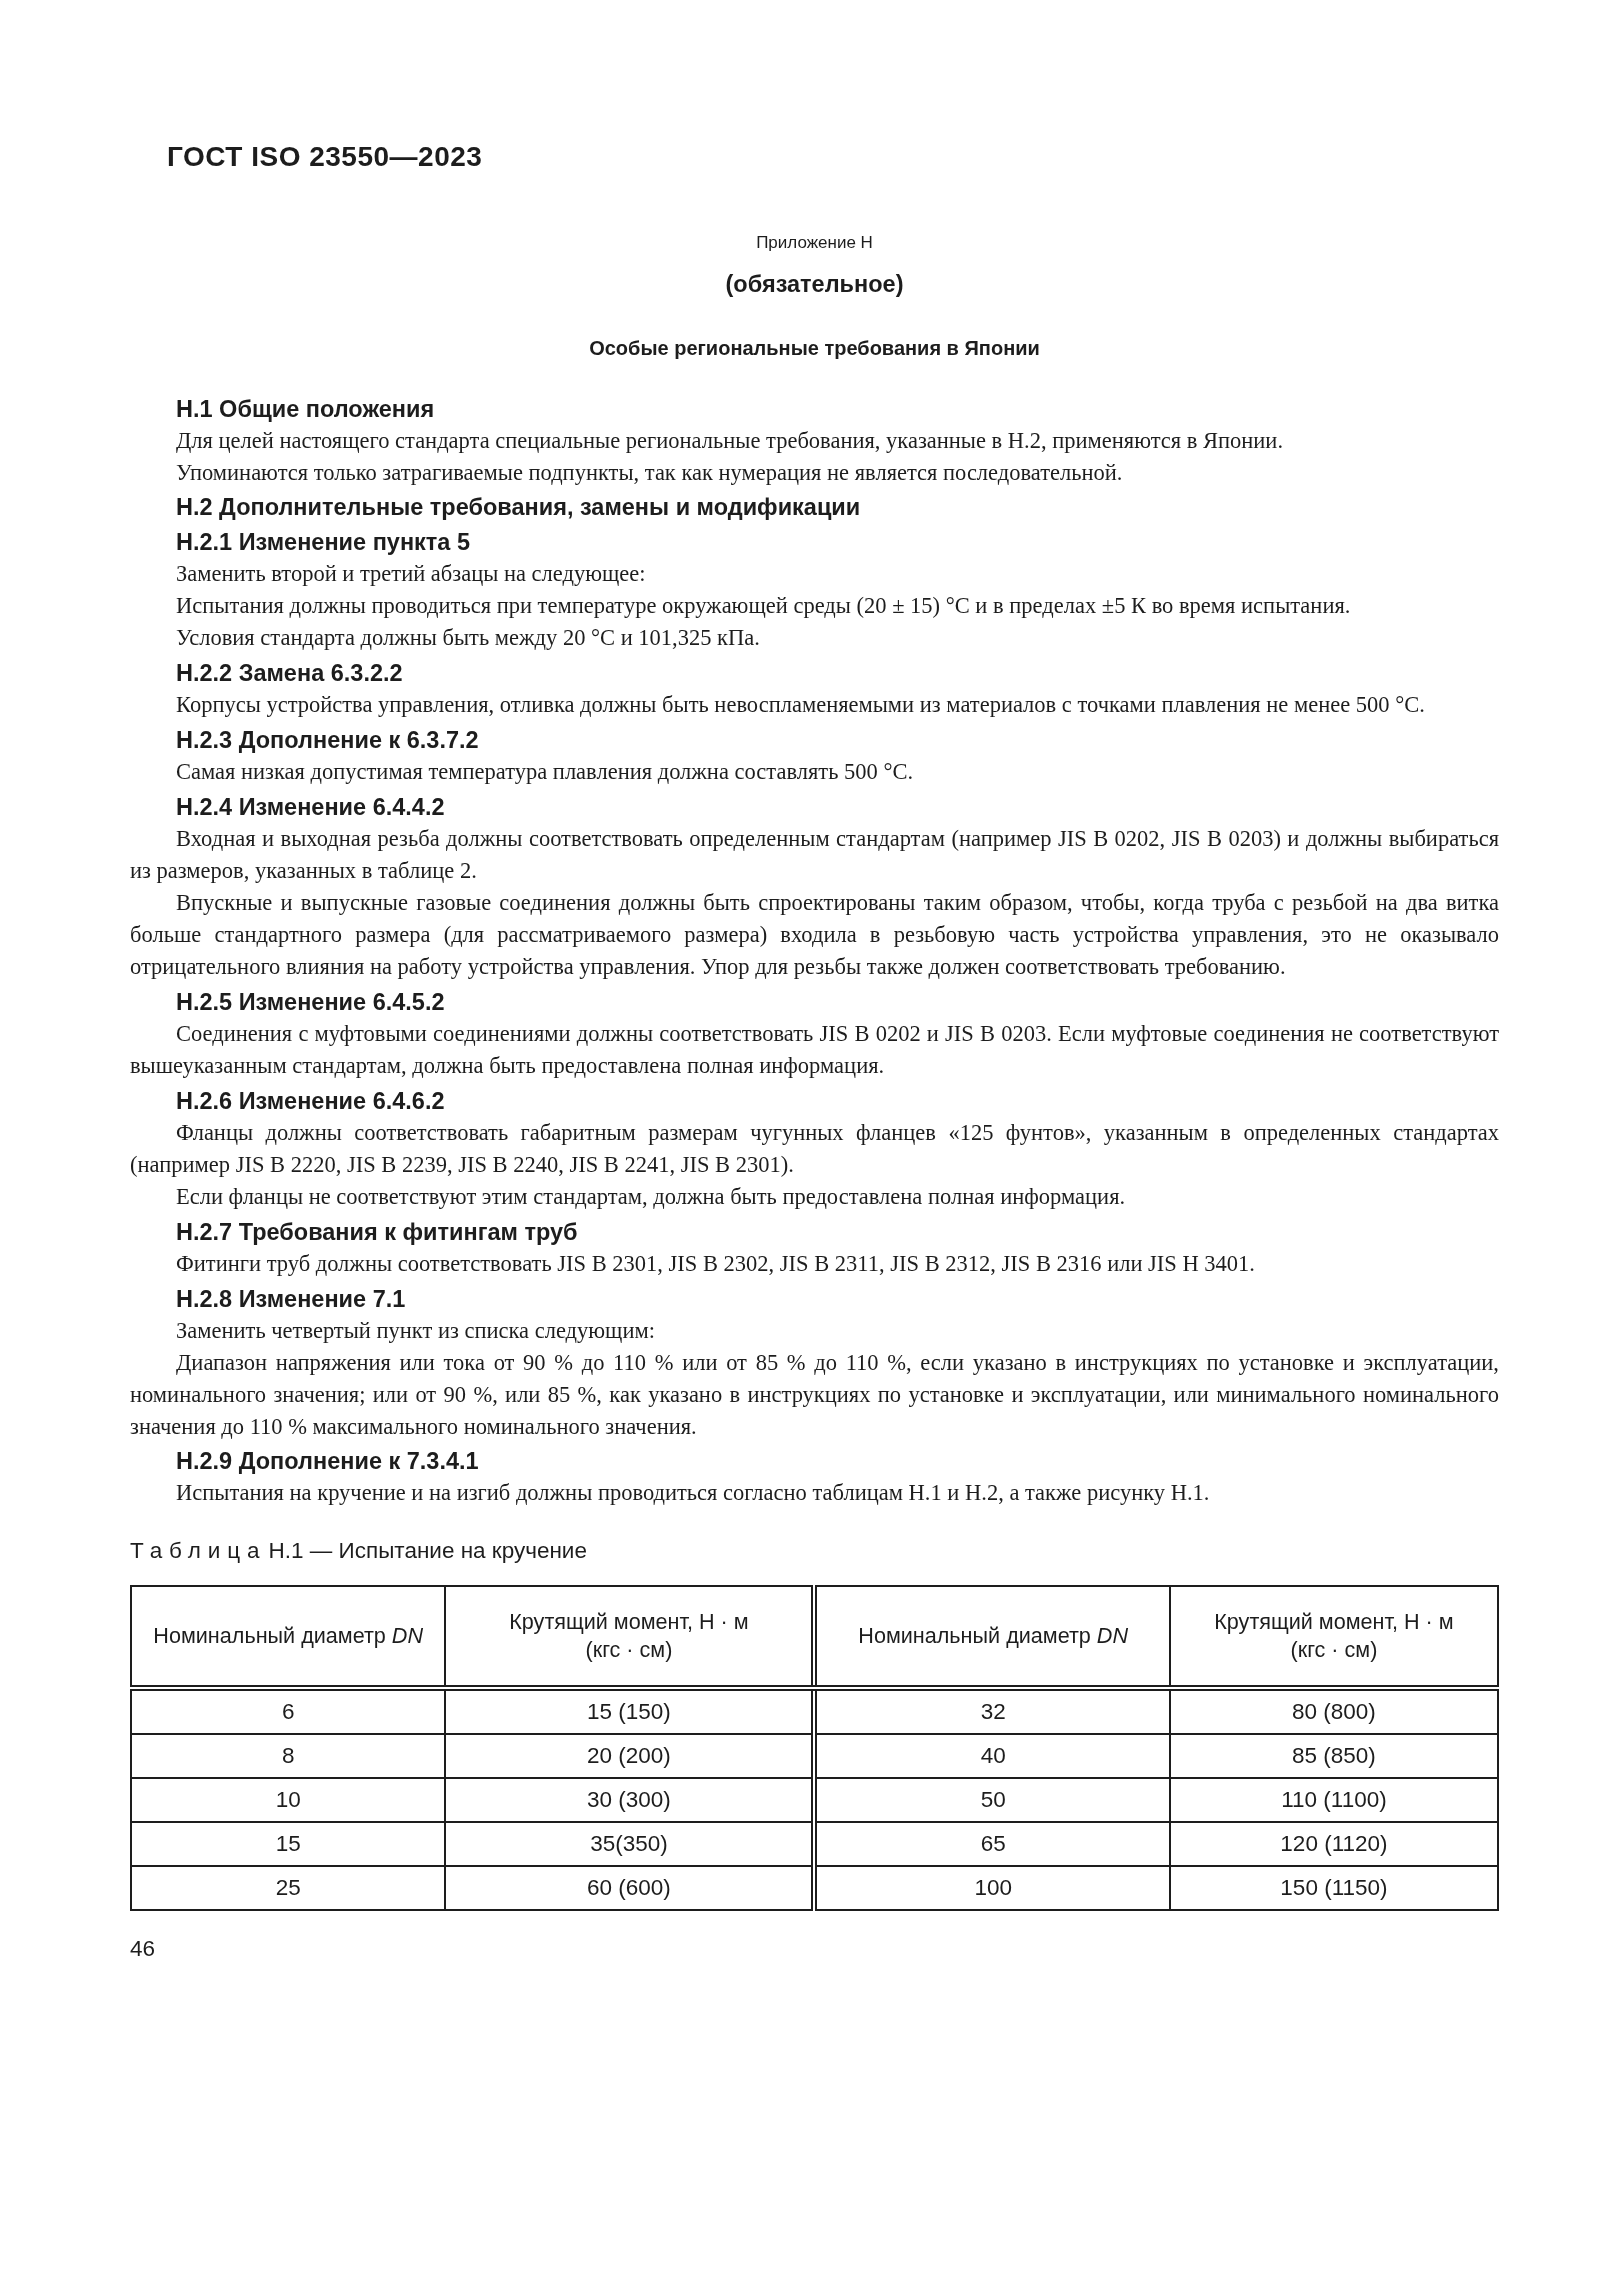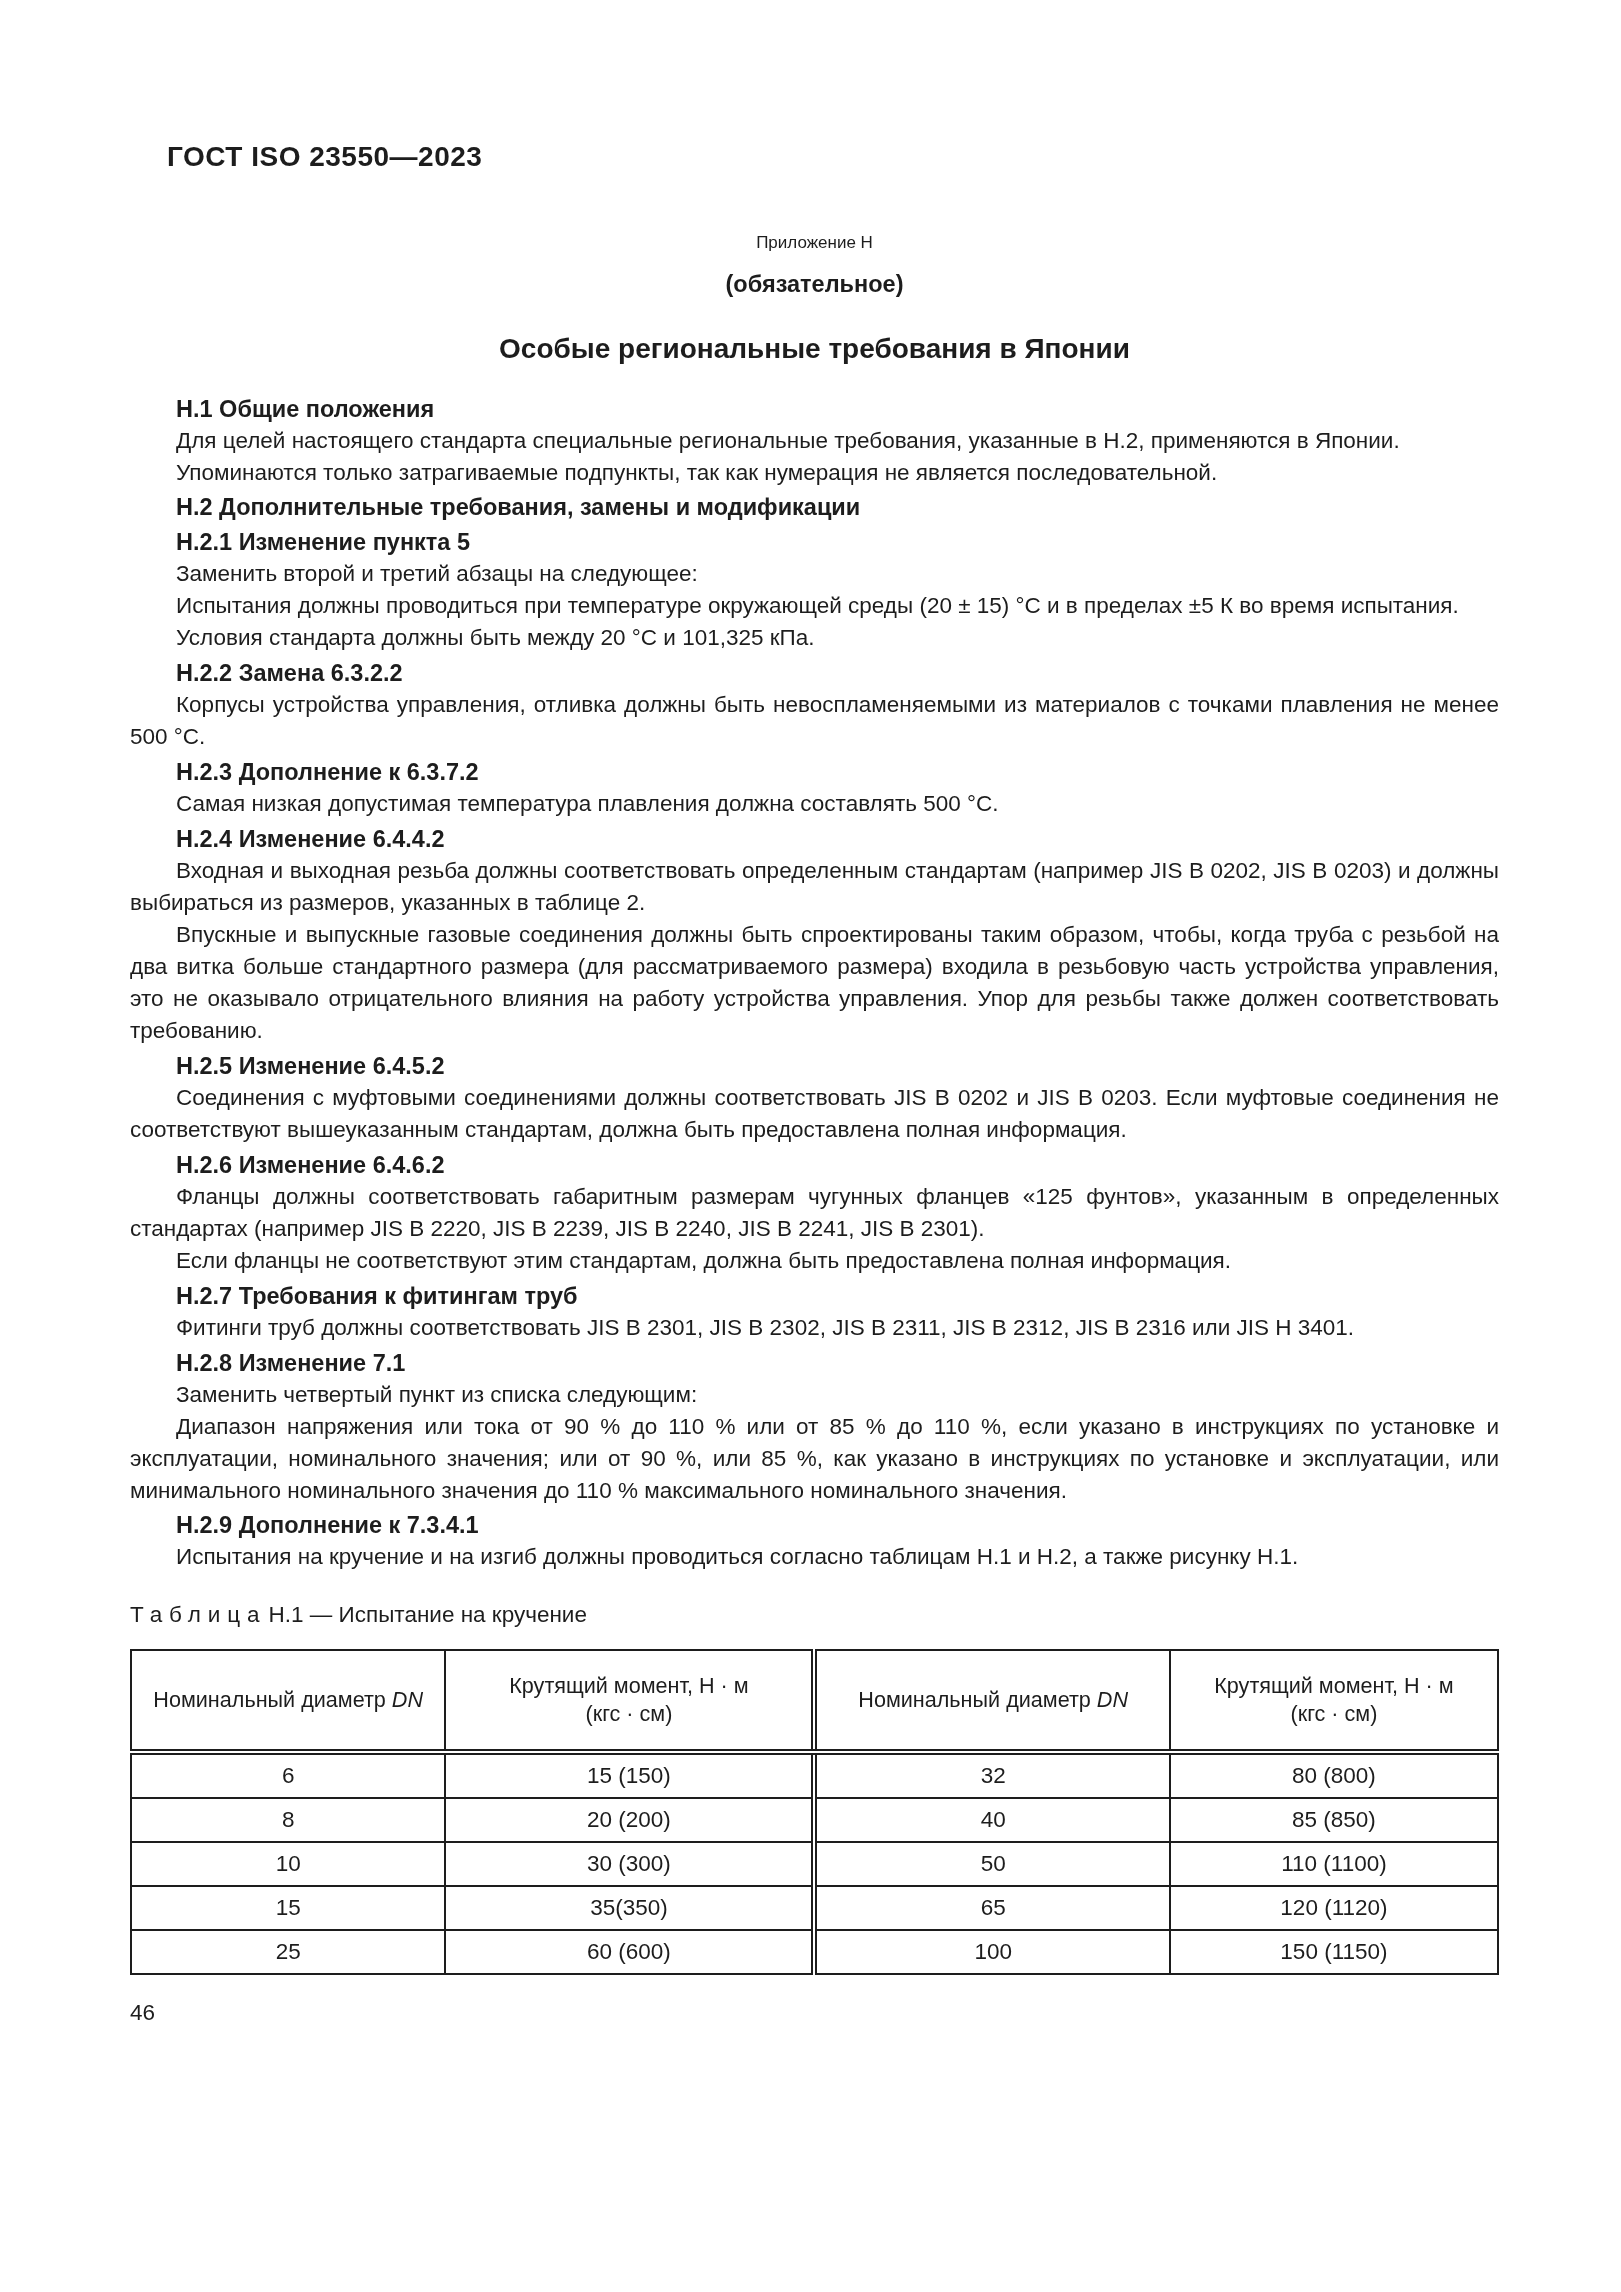--- a/index.html
+++ b/index.html
@@ -34,36 +34,37 @@
   }
   .appendix-status {
     font-weight: bold;
     font-size: 23.5px;
     line-height: 33px;
     margin-top: 9px;
   }
   .doc-title {
     margin: 29px 0 25.5px 0;
     font-weight: bold;
-    font-size: 28px;
+    font-size: 20px;
     line-height: 37px;
   }
   .sec-h {
     margin: 2.9px 0 0 0;
     padding-left: 46px;
     font-weight: bold;
     font-size: 23.5px;
     line-height: 32px;
   }
   .body-p {
     margin: 0;
     text-indent: 46px;
     text-align: justify;
     font-size: 22.5px;
     line-height: 32px;
+    font-family: Liberation Serif, serif;
   }
   .tbl-caption {
     margin: 26.5px 0 19.6px 0;
     font-size: 22.5px;
     line-height: 29px;
   }
   .tbl-caption .spaced {
     letter-spacing: 6.9px;
     margin-right: 2px;
   }

